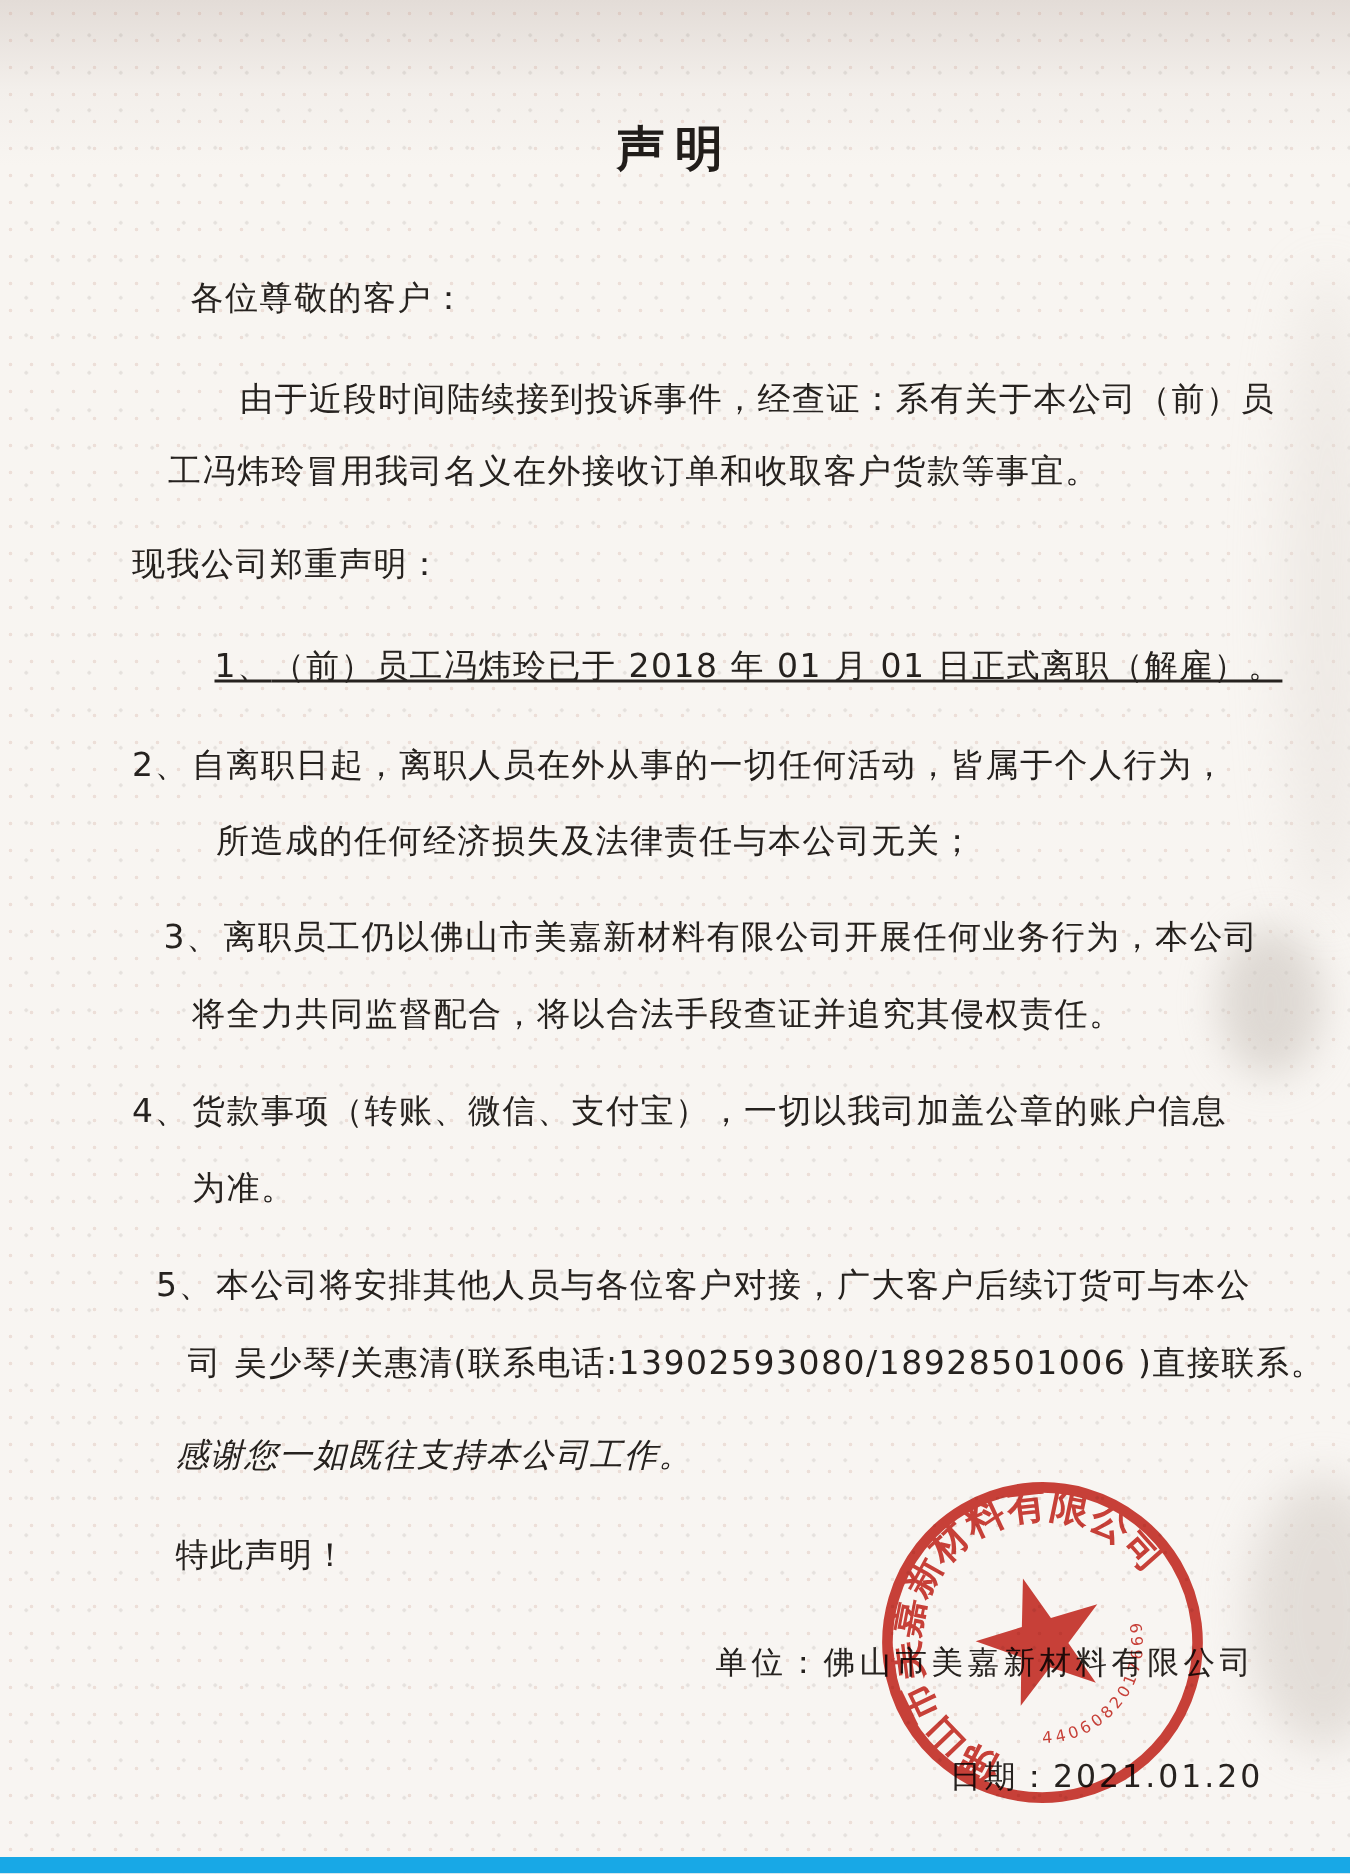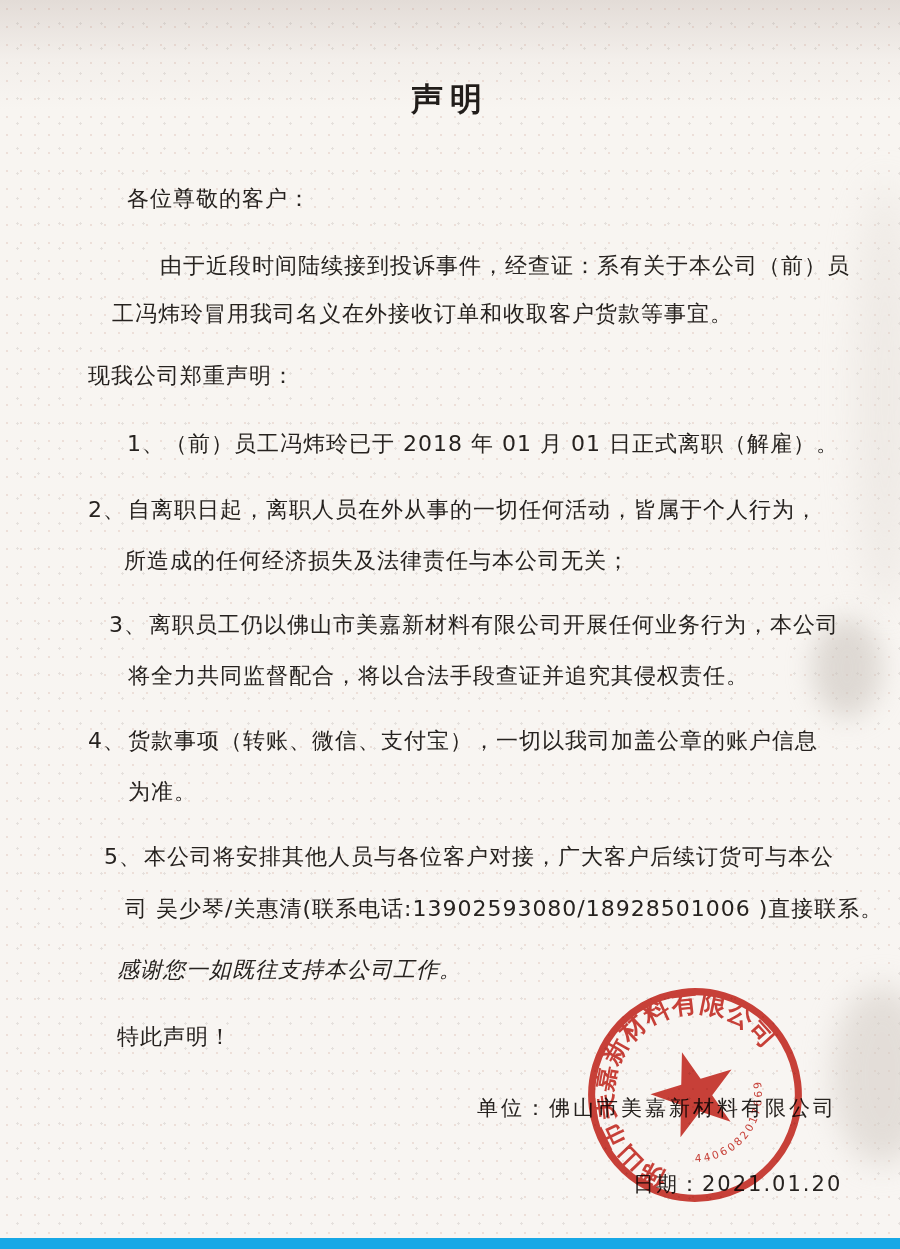--- a/index.html
+++ b/index.html
@@ -34,23 +34,23 @@
   }
   .t{
     position:absolute;font-size:22px;letter-spacing:1px;
     white-space:nowrap;color:#26221f;
   }
   .num{display:inline-block;width:40px;}
   .p-salut  {left:127px;top:184px;}
   .p-intro1 {left:160px;top:251px;}
   .p-intro2 {left:88px; top:299px;margin-left:24px;}
   .p-declare{left:88px; top:361px;}
-  .p-i1     {left:127px;top:429px;}
+  .p-i1     {left:143px;top:429px;text-decoration:underline;}
   .p-i2a    {left:88px; top:495px;}
-  .p-i2b    {left:124px;top:546px;}
+  .p-i2b    {left:144px;top:546px;}
   .p-i3a    {left:88px; top:610px;margin-left:21px;}
   .p-i3b    {left:128px;top:661px;}
   .p-i4a    {left:88px; top:726px;}
   .p-i4b    {left:128px;top:777px;}
   .p-i5a    {left:88px; top:842px;margin-left:16px;}
   .p-i5b    {left:125px;top:894px;}
   .p-thanks {left:117px;top:955px;font-style:italic;}
   .p-closing{left:117px;top:1022px;}
   .p-unit   {left:477px;top:1094px;font-size:21px;letter-spacing:3px;}
   .p-date   {left:633px;top:1170px;font-size:21px;letter-spacing:2px;}

